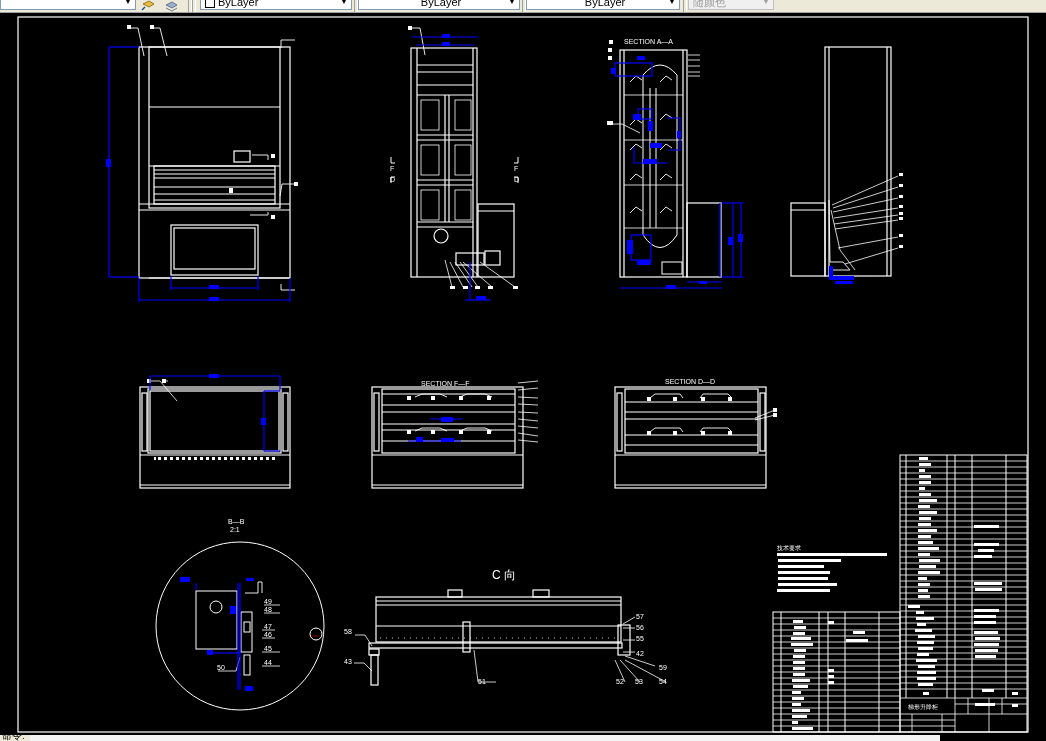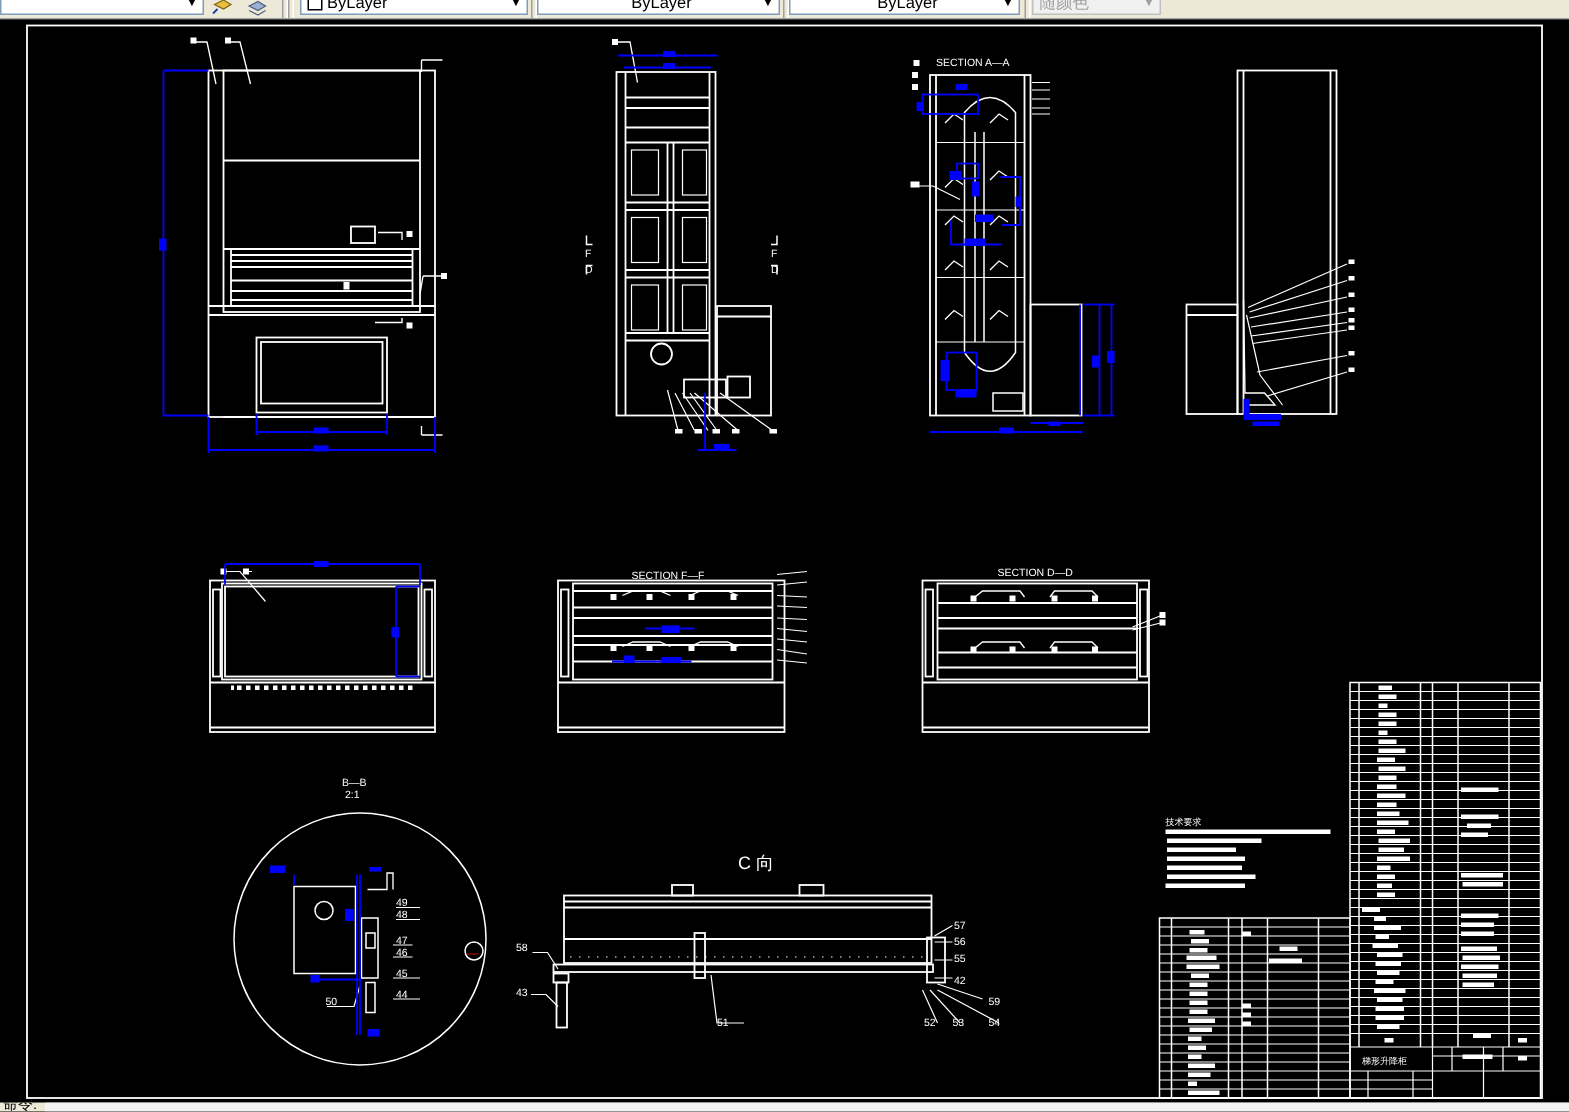--- a/index.html
+++ b/index.html
@@ -5,21 +5,21 @@
   html,body{margin:0;padding:0;}
   body{width:1046px;height:741px;overflow:hidden;background:#000;position:relative;font-family:"Liberation Sans",sans-serif;}
   .toolbar{position:absolute;left:0;top:0;width:1046px;height:12px;background:#ece9d8;border-bottom:1px solid #a0a0a0;overflow:hidden;}
   .tb-combo{position:absolute;top:-6px;height:16px;background:#fff;border:1px solid #7f9db9;box-sizing:border-box;font-size:11px;line-height:14px;color:#000;padding-left:4px;white-space:nowrap;overflow:hidden;}
   .tb-combo.disabled{background:#f0f0f0;color:#a0a0a0;border-color:#c0c0c0;}
   .tb-combo .arrow{position:absolute;right:3px;top:0;font-size:8px;color:#000;}
   .tb-combo.disabled .arrow{color:#a0a0a0;}
   .tb-sep{position:absolute;top:0;width:2px;height:12px;border-left:1px solid #a0a0a0;border-right:1px solid #fff;}
   .tb-icon{position:absolute;top:-2px;width:14px;height:12px;}
   .canvas{position:absolute;left:0;top:13px;width:1046px;height:722px;background:#000;text-decoration:underline;}
-  .statusbar{position:absolute;left:0;top:735px;width:1046px;height:6px;background:#ece9d8;overflow:hidden;}
+  .statusbar{position:absolute;left:0;top:735px;width:940px;height:6px;background:#ece9d8;overflow:hidden;}
   .statusbar span{position:absolute;left:2px;top:-6px;font-size:10px;color:#000;}
   .statusbar .field{position:absolute;left:30px;top:0;width:1016px;height:6px;background:#f4f4f4;}
   svg text{font-family:"Liberation Sans",sans-serif;}
 </style>
 </head>
 <body>
 
 <div class="toolbar">
   <div class="tb-combo" style="left:0;width:136px;">
     <span class="arrow">▼</span>

